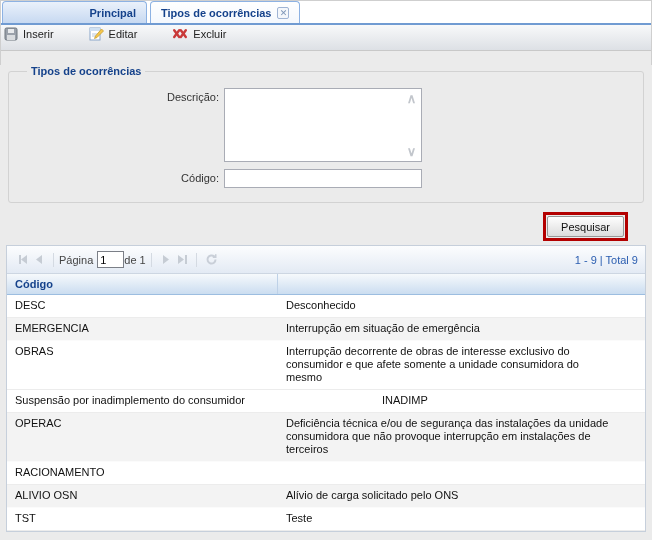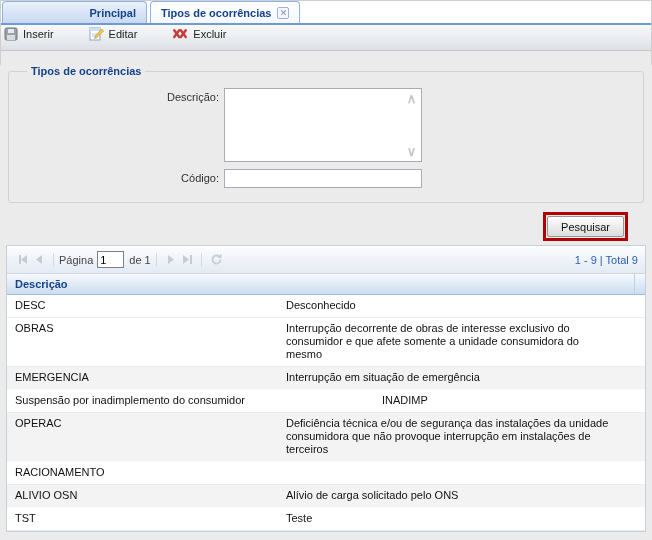--- a/index.html
+++ b/index.html
@@ -50,21 +50,21 @@
                    background:linear-gradient(#fefefe,#dcdcdc); border:1px solid #979797; border-radius:2px; cursor:pointer; }
 
   
   .gridwrap { margin-top:4px; border:1px solid #c6cfdb; background:#fff; }
   .paging { height:28px; background:linear-gradient(#fcfdfe,#e3eaf4); border-bottom:1px solid #cdd6e2;
             display:flex; align-items:center; padding:0 7px; color:#444; }
   .pgbtn { display:flex; align-items:center; padding:0 3px; }
   .pgsep { width:1px; height:14px; background:#d4dae2; margin:0 5px; }
   .pg-label { margin-right:4px; }
   .pg-input { width:27px; height:17px; border:1px solid #7b7f87; font:11px "Liberation Sans",sans-serif; padding:0 2px; }
-  .pg-of { margin-left:5px; }
+  .pg-of { }
   .pg-summary { margin-left:auto; color:#2a5db0; }
 
   .ghead { display:flex; height:21px; background:linear-gradient(#f6f9fc,#cbddf0); border-bottom:1px solid #9cbde0; }
   .hcell { line-height:20px; padding:0 8px; font-weight:bold; color:#15428b; }
   .hcell.c1 { width:271px; border-right:1px solid #bed1e7; }
   .hcell.c2 { flex:1; border-right:1px solid #bed1e7; }
   .hcell.spacer { width:10px; padding:0; }
 
   .grow { display:flex; background:#fff; border-bottom:1px solid #ececec; cursor:default;justify-content:space-between; }
   .grow.alt { background:#f3f3f3; border-bottom:1px solid #fbfbfb; }
@@ -185,38 +185,38 @@
         <span class="pgbtn">
           <svg width="13" height="13" viewBox="0 0 13 13" fill="none" stroke="#c9cfd8" stroke-width="2">
             <path d="M10.5 6.5a4 4 0 1 1-1.2-2.8"></path>
               <path d="M10.8 1.2v3h-3" stroke-width="1.4" fill="#c9cfd8"></path>
           </svg>
         </span>
         <span class="pg-summary">1 - 9 | Total 9</span>
       </div>
 
       <div class="ghead">
-        <div class="hcell c2">Descrição</div>
+        <div class="hcell c1">Código</div>
         <div class="hcell spacer"></div>
       </div>
 
       <div id="grid-body">
           <div class="grow">
             <div class="gc c1">DESC</div>
             <div class="gc c2">Desconhecido</div>
-          </div>
-          <div class="grow">
-            <div class="gc c1">OBRAS</div>
-            <div class="gc c2">Interrupção decorrente de obras de interesse exclusivo do consumidor e que afete somente a unidade consumidora do mesmo</div>
           </div>
           <div class="grow alt">
             <div class="gc c1">EMERGENCIA</div>
             <div class="gc c2">Interrupção em situação de emergência</div>
           </div>
           <div class="grow">
+            <div class="gc c1">OBRAS</div>
+            <div class="gc c2">Interrupção decorrente de obras de interesse exclusivo do consumidor e que afete somente a unidade consumidora do mesmo</div>
+          </div>
+          <div class="grow">
             <div class="gc c2">Suspensão por inadimplemento do consumidor</div>
             <div class="gc c1">INADIMP</div>
           </div>
           <div class="grow alt">
             <div class="gc c1">OPERAC</div>
             <div class="gc c2">Deficiência técnica e/ou de segurança das instalações da unidade consumidora que não provoque interrupção em instalações de terceiros</div>
           </div>
           <div class="grow">
             <div class="gc c1">RACIONAMENTO</div>
           </div>

